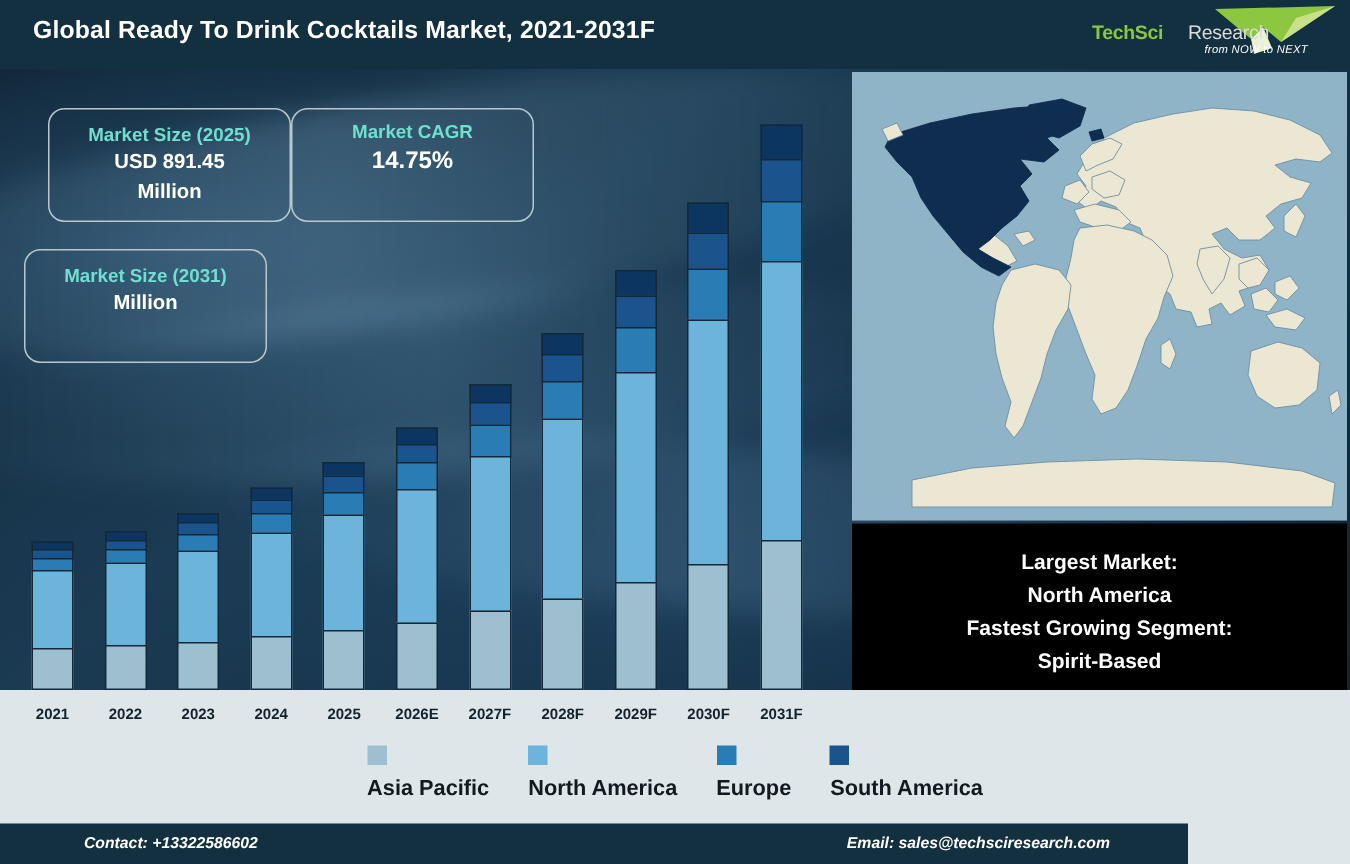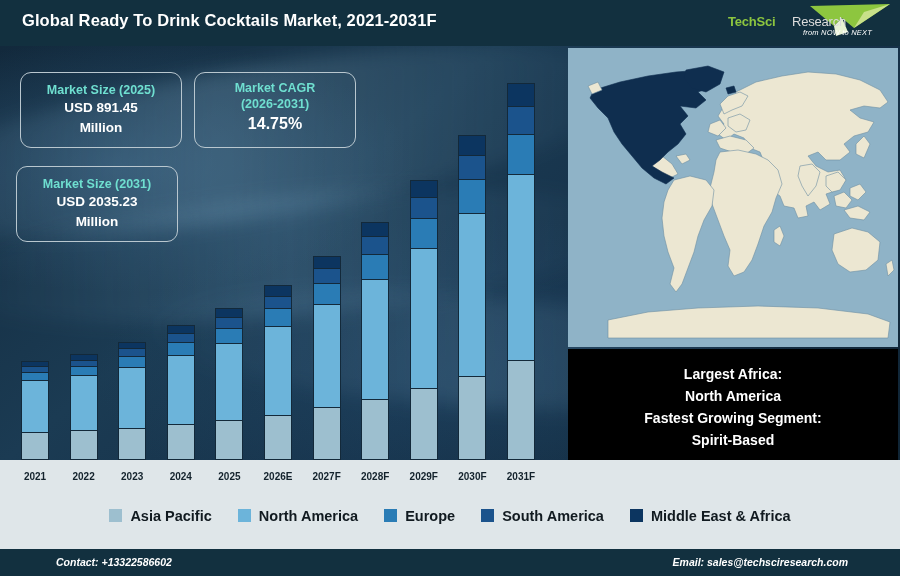--- a/index.html
+++ b/index.html
@@ -85,21 +85,21 @@
   .kpi-label {
     display: block; color: #6fdfd0; font-weight: bold; font-size: 12.5px;
     line-height: 16px;
   }
   .kpi-label.two-line { font-size: 12.5px; }
   .kpi-value {
     display: block; color: #ffffff; font-weight: bold; font-size: 13.5px;
     line-height: 20px;
   }
   .kpi-value.big { font-size: 16px; line-height: 24px; }
-  #kpi-size-2025 { left: 20px; top: 26px; width: 162px; height: 76px; padding-top: 9px; }
+  #kpi-size-2025 { left: 32px; top: 26px; width: 162px; height: 76px; padding-top: 9px; }
   #kpi-cagr      { left: 194px; top: 26px; width: 162px; height: 76px; padding-top: 7px; }
   #kpi-size-2031 { left: 16px; top: 120px; width: 162px; height: 76px; padding-top: 9px; }
   
   .chart {
     position: absolute; left: 0; top: 0; width: 565px; height: 440px;
   }
   .bar {
     position: absolute; bottom: 26px; width: 28px;
     display: flex; flex-direction: column; justify-content: flex-end;
   }
@@ -131,26 +131,26 @@
   }
   .highlight-box span {
     color: #ffffff; font-size: 14px; font-weight: bold; line-height: 22px;
   }
   
   .legend {
     position: absolute; left: 0; top: 486px; width: 900px; height: 59px;
     background: #dfe6e9;
     display: flex; align-items: center; justify-content: center; gap: 26px;
   }
-  .legend-item { display: flex; align-items: center; gap: 8px; }
+  .legend-item { display: flex; gap: 8px; flex-direction: column; }
   .legend-swatch { width: 13px; height: 13px; }
   .legend-text { font-size: 14.5px; font-weight: bold; color: #111a20; }
   
   .footer {
-    position: absolute; left: 0; top: 549px; width: 900px; height: 27px;
+    position: absolute; left: 0; top: 549px; width: 792px; height: 27px;
     background: #12303f;
   }
   .footer span {
     position: absolute; top: 7px;
     font-size: 10.5px; font-style: italic; font-weight: bold; color: #ffffff;
   }
   #footer-contact { left: 56px; }
   #footer-email { right: 52px; }
 </style>
 </head>
@@ -177,26 +177,24 @@
     <div class="swoosh sw2"></div>
     <div class="swoosh sw3"></div>
 
     <div class="kpi" id="kpi-size-2025">
       <span class="kpi-label">Market Size (2025)</span>
       <span class="kpi-value">USD 891.45</span>
       <span class="kpi-value">Million</span>
     </div>
     <div class="kpi" id="kpi-cagr">
       <span class="kpi-label two-line">Market CAGR</span>
-      <span class="kpi-label two-line">(2026-2031)</span>
       <span class="kpi-value big">14.75%</span>
     </div>
     <div class="kpi" id="kpi-size-2031">
       <span class="kpi-label">Market Size (2031)</span>
-      <span class="kpi-value">USD 2035.23</span>
       <span class="kpi-value">Million</span>
     </div>
 
     <div class="chart" id="chart-root">
         <div class="bar" style="left: 21px;">
           <div class="seg" title="Middle East &amp; Africa 2021: 28" style="background: rgb(12, 53, 96); height: 5.17333px;"></div>
           <div class="seg" title="South America 2021: 32" style="background: rgb(27, 83, 140); height: 5.91238px;"></div>
           <div class="seg" title="Europe 2021: 40" style="background: rgb(42, 124, 181); height: 7.39048px;"></div>
           <div class="seg" title="North America 2021: 285" style="background: rgb(108, 180, 218); height: 52.6571px;"></div>
           <div class="seg" title="Asia Pacific 2021: 150" style="background: rgb(157, 191, 207); height: 27.7143px;"></div>
@@ -329,21 +327,21 @@
 
           <path fill="#0f2e4f" stroke="#0f2e4f" d="M118,22 L140,18 L156,24 L152,36 L138,44 L124,40 L116,30 Z"></path>
 
           <path fill="#0f2e4f" stroke="#0f2e4f" d="M158,40 L166,38 L168,44 L160,46 Z"></path>
           <path fill="#ece7d2" d="M20,38 L30,34 L34,42 L24,46 Z"></path>
         </g>
       </svg>
     </div>
 
     <div class="highlight-box">
-      <span>Largest Africa:</span>
+      <span>Largest Market:</span>
       <span>North America</span>
       <span>Fastest Growing Segment:</span>
       <span>Spirit-Based</span>
     </div>
 
     <div class="axis-strip"></div>
     <div class="xaxis" id="xaxis-root">
         <div class="xtick" style="left: 12px;">2021</div>
         <div class="xtick" style="left: 60.6px;">2022</div>
         <div class="xtick" style="left: 109.2px;">2023</div>
@@ -368,24 +366,20 @@
         <span class="legend-text">North America</span>
       </div>
       <div class="legend-item">
         <span class="legend-swatch" style="background: rgb(42, 124, 181);"></span>
         <span class="legend-text">Europe</span>
       </div>
       <div class="legend-item">
         <span class="legend-swatch" style="background: rgb(27, 83, 140);"></span>
         <span class="legend-text">South America</span>
       </div>
-      <div class="legend-item">
-        <span class="legend-swatch" style="background: rgb(12, 53, 96);"></span>
-        <span class="legend-text">Middle East &amp; Africa</span>
-      </div>
     </div>
 
   <div class="footer">
     <span id="footer-contact">Contact: +13322586602</span>
     <span id="footer-email">Email: sales@techsciresearch.com</span>
   </div>
 
 </div>
 
 </body></html>

